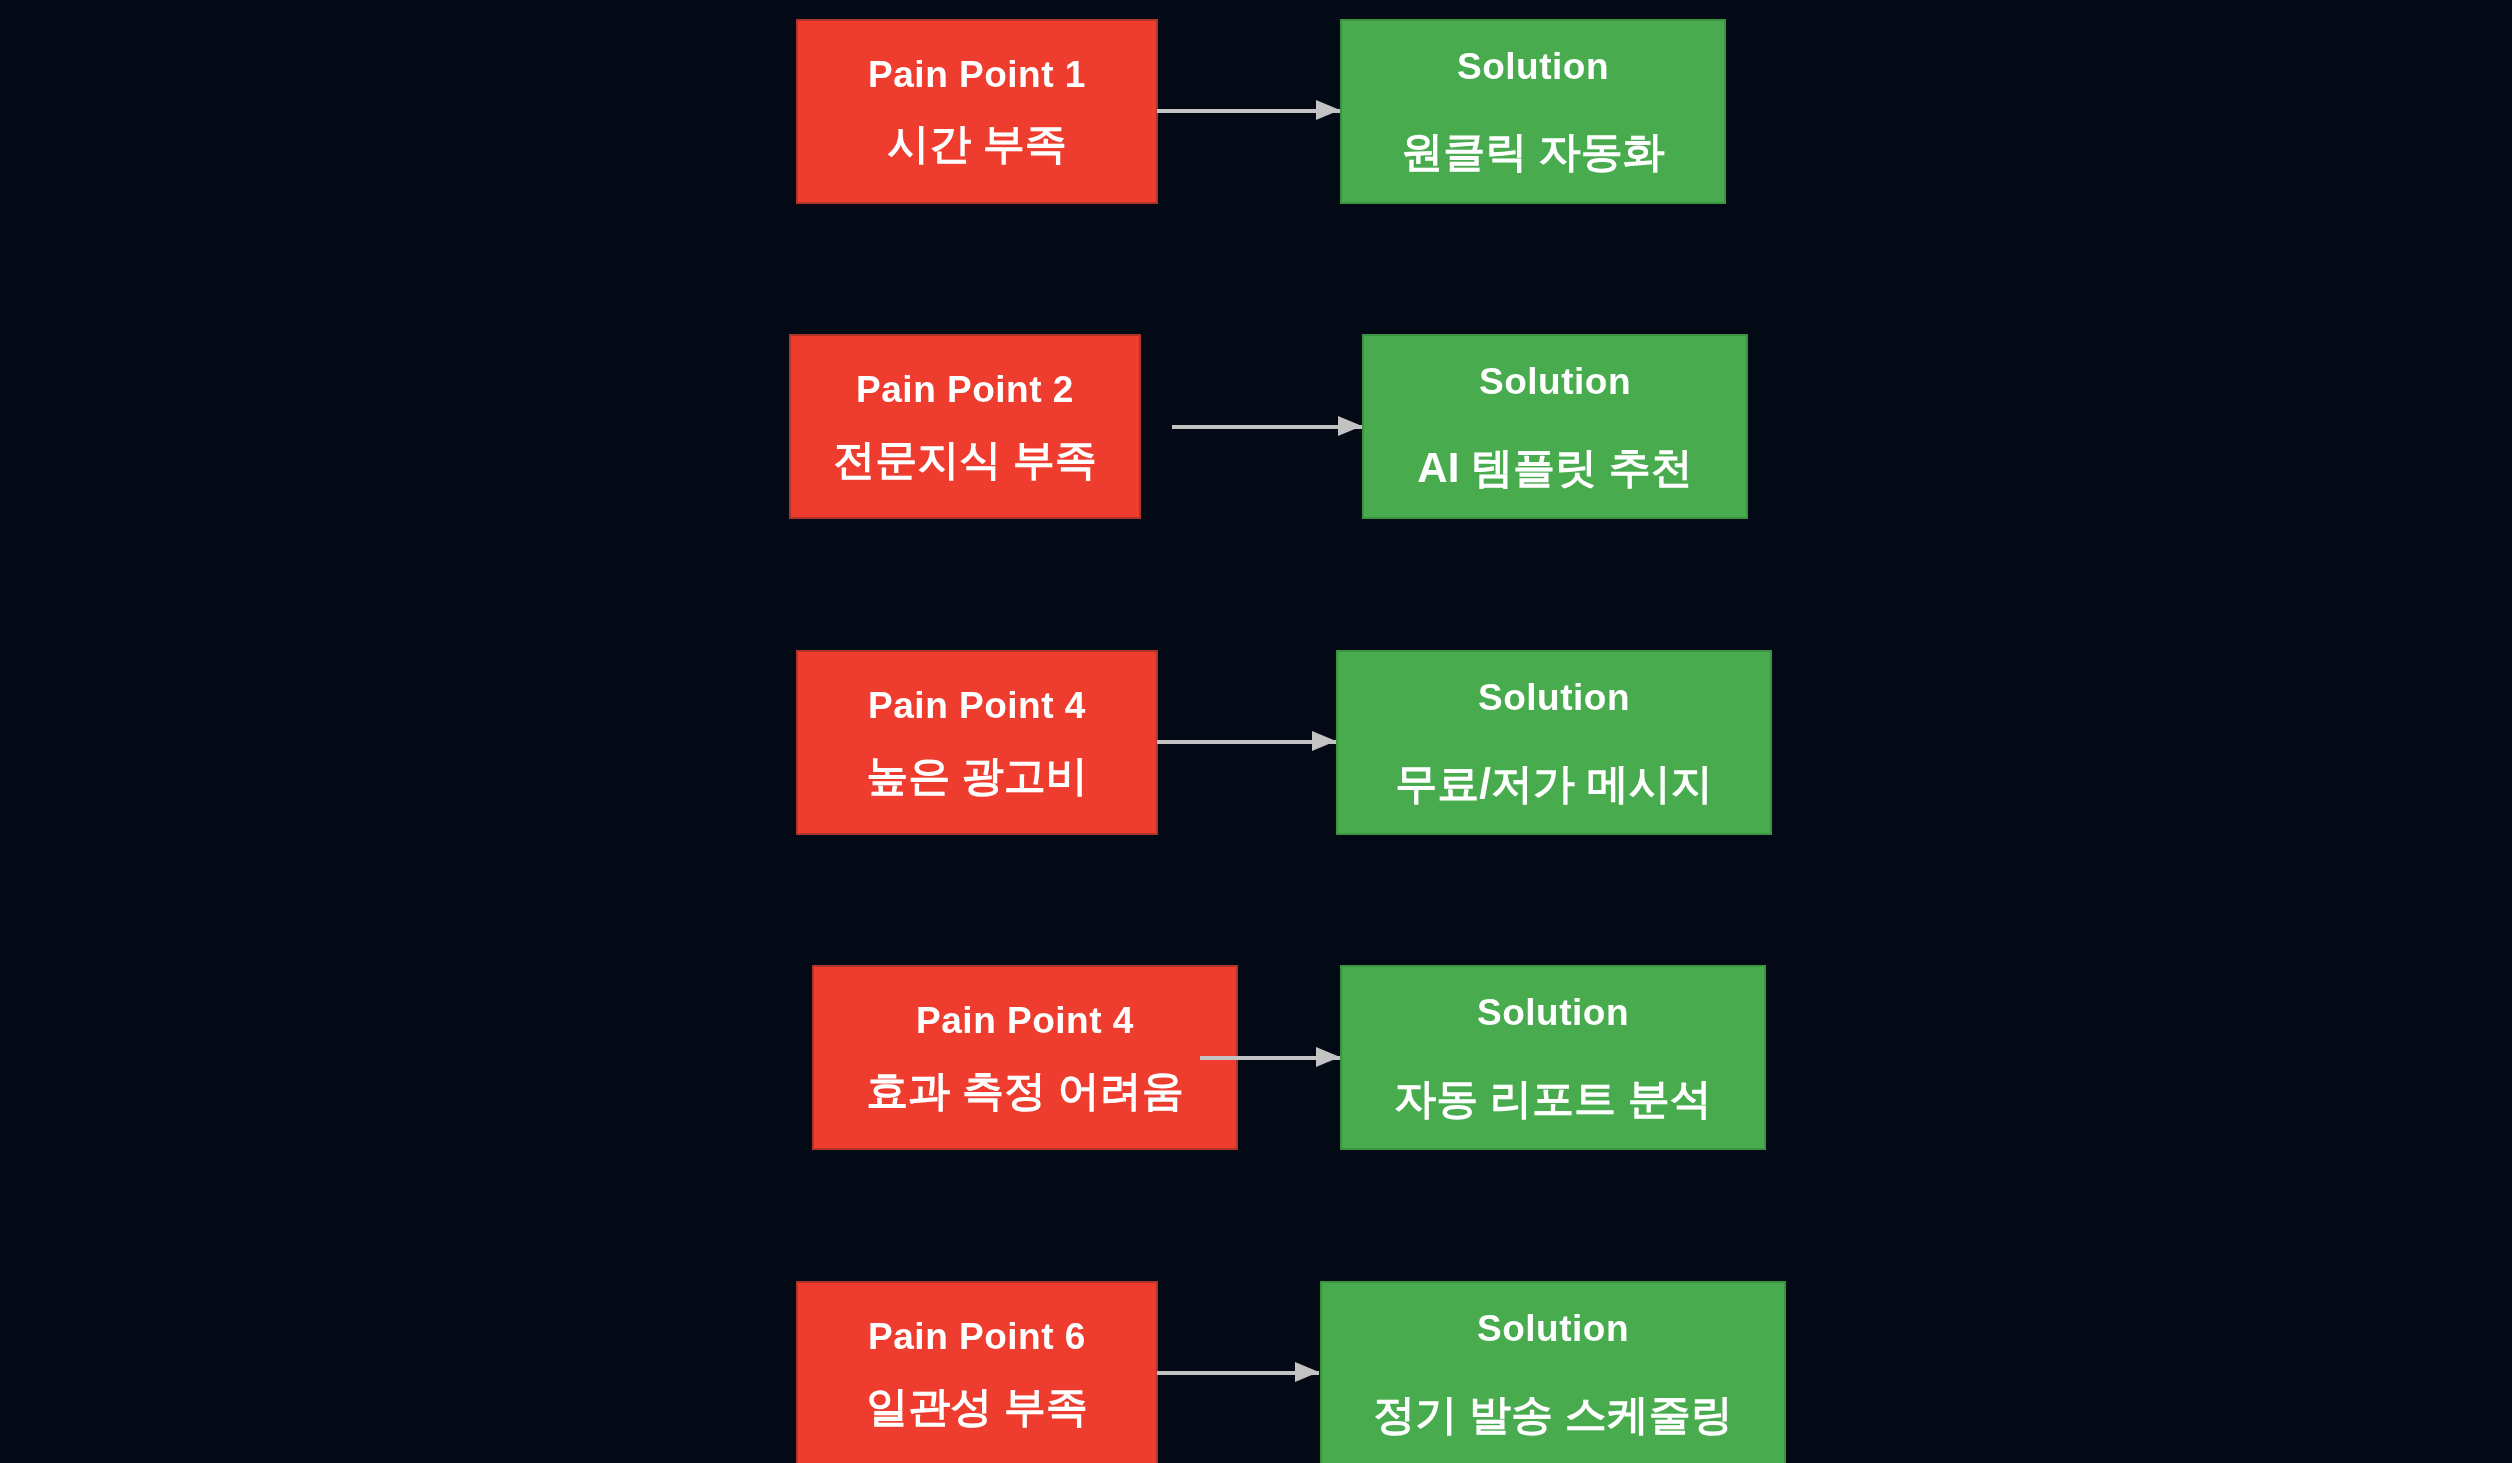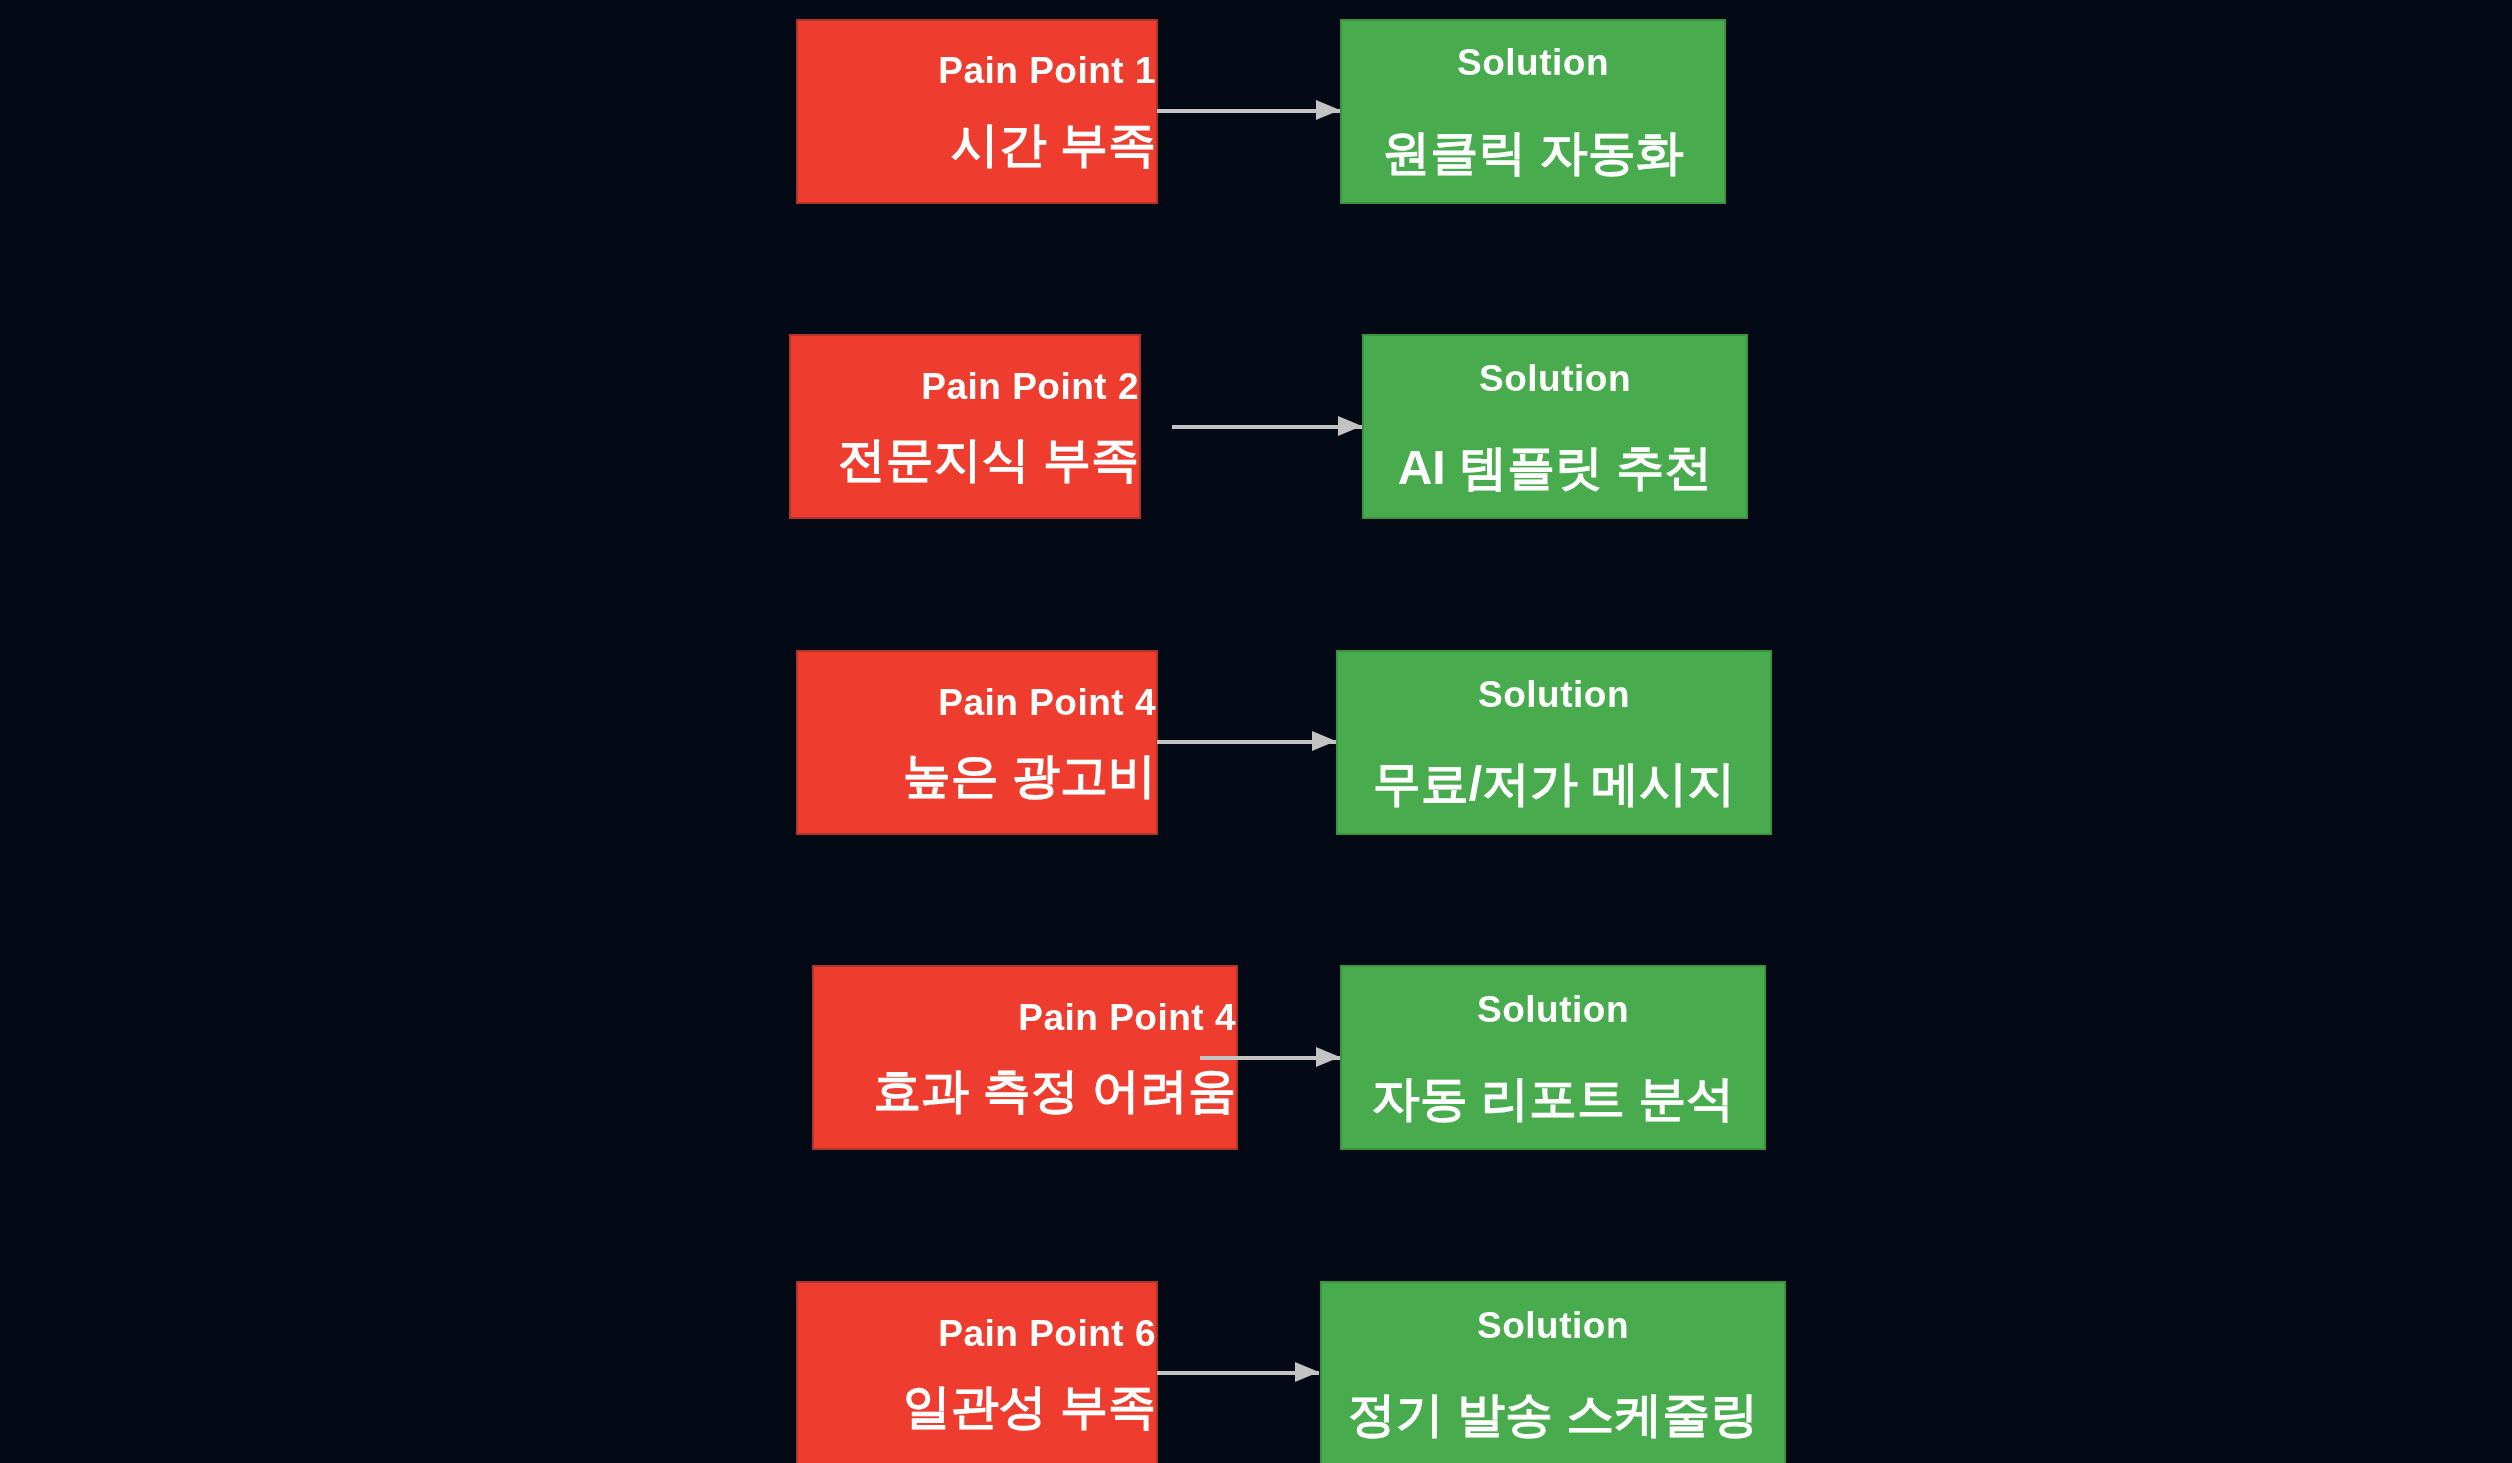--- a/index.html
+++ b/index.html
@@ -26,36 +26,35 @@
     flex-direction:column;
     align-items:center;
     justify-content:center;
     gap:24px;
     color:var(--text);
     text-align:center;
   }
   .box.pain{
     background:var(--pain-fill);
     border:2.8px solid var(--pain-border);
-    align-items:flex-end;
   }
   .box.solution{
     background:var(--solution-fill);
     border:2.8px solid var(--solution-border);
     gap:40px;
   }
   .box-title{
     font-size:37px;
     font-weight:600;
     line-height:1.15;
     letter-spacing:0.5px;
     white-space:nowrap;
   }
   .box-subtitle{
-    font-size:48px;
+    font-size:42px;
     font-weight:600;
     line-height:1.15;
     white-space:nowrap;
   }
   .arrow{
     position:absolute;
     height:0;
     border-top:4.6px solid var(--arrow);
   }
   .arrow::after{

